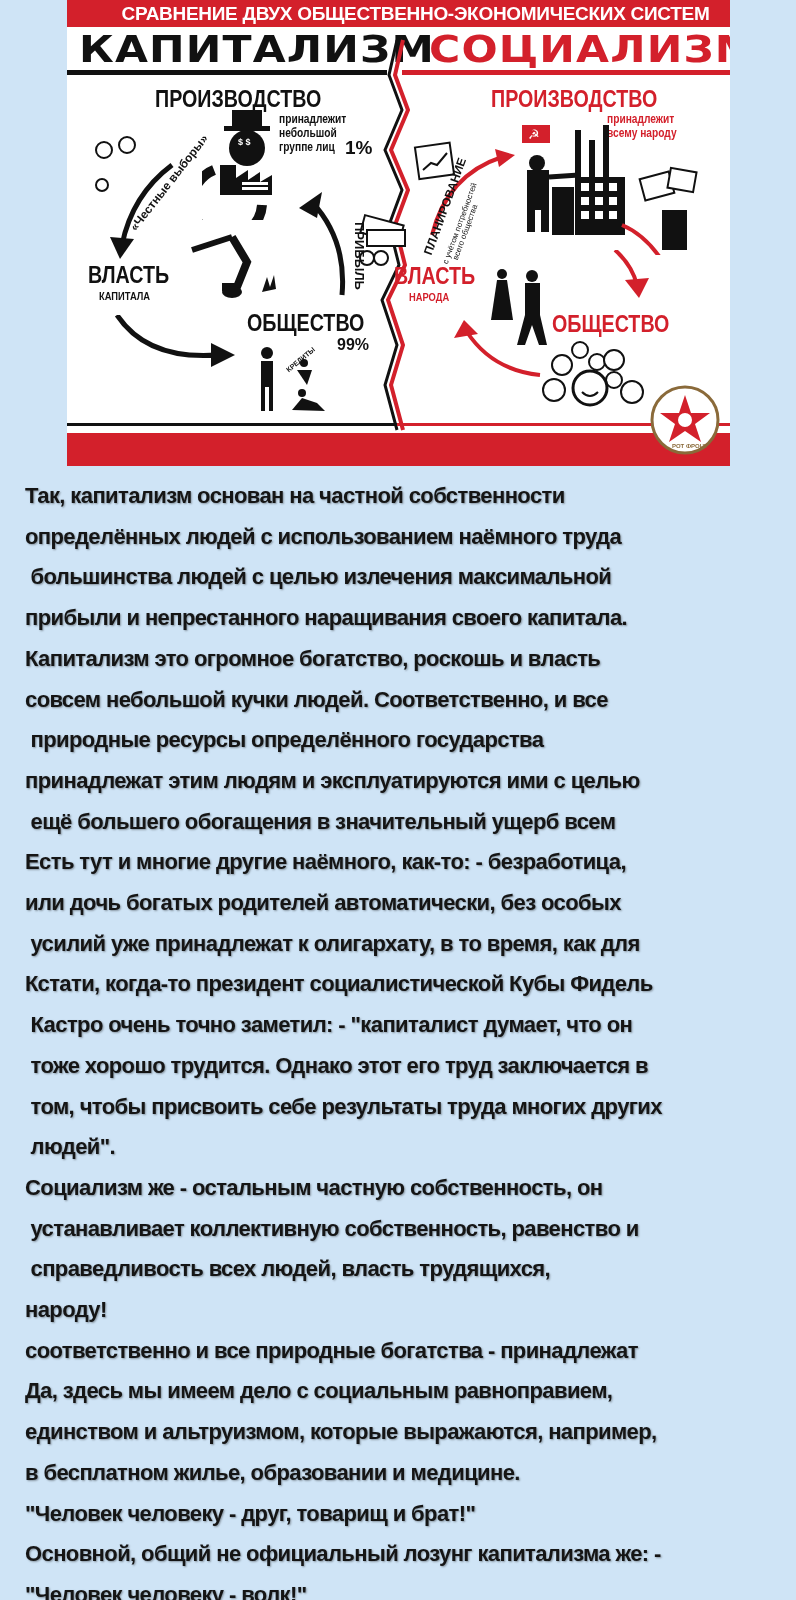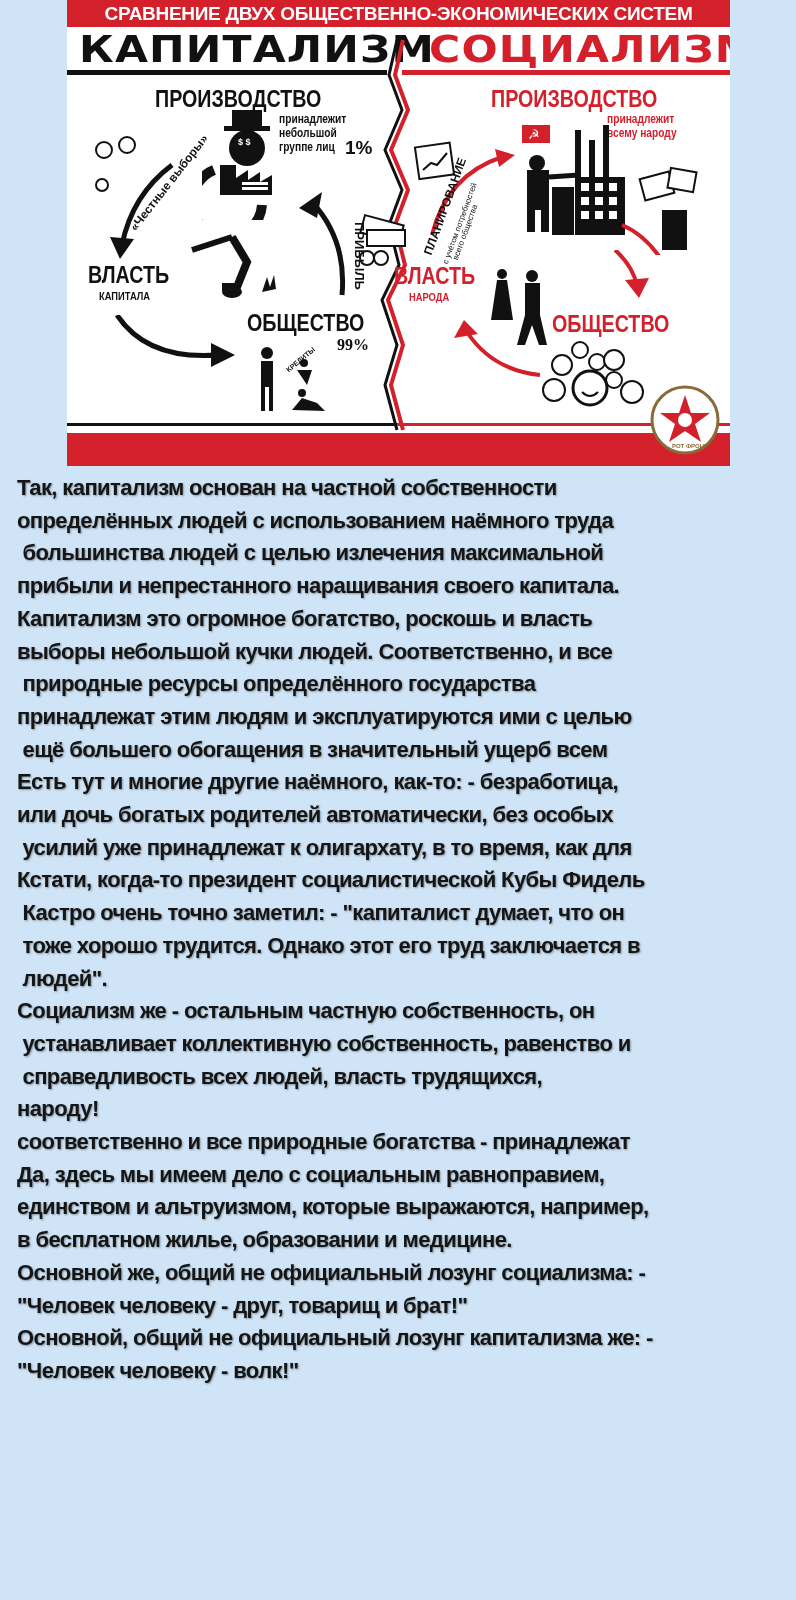--- a/index.html
+++ b/index.html
@@ -9,21 +9,21 @@
     position: relative;
     font-family: "Liberation Sans", sans-serif;
   }
   .poster {
     position: absolute; left: 67px; top: 0; width: 663px; height: 466px;
     background: #ffffff; overflow: hidden;
   }
   .banner {
     position: absolute; left: 0; top: 0; width: 100%; height: 27px;
     background: #d3202b; color: #fff; text-align: center;
-    font-weight: bold; font-size: 19px; line-height: 27px; letter-spacing: -0.3px;
+    font-weight: bold; font-size: 19px; line-height: 27px; letter-spacing: -0.3px; padding-left: 17px;
   }
   .title-left, .title-right {
     position: absolute; top: 30px; font-weight: bold; font-size: 37px;
     letter-spacing: 1px; line-height: 40px; transform: scaleX(1.15); transform-origin: left;
     font-family: "DejaVu Sans", sans-serif;
   }
   .title-left { left: 12px; color: #111; }
   .title-right { left: 362px; color: #d3202b; }
   .rule-left { position: absolute; left: 0; top: 70px; width: 320px; height: 5px; background: #111; }
   .rule-right { position: absolute; left: 335px; top: 70px; width: 328px; height: 5px; background: #d3202b; }
@@ -39,21 +39,21 @@
   .bottom-rule-black { position: absolute; left: 0; top: 423px; width: 330px; height: 3px; background: #111; }
   .bottom-rule-red { position: absolute; left: 330px; top: 423px; width: 333px; height: 3px; background: #d3202b; }
   .bottom-band { position: absolute; left: 0; top: 433px; width: 663px; height: 33px; background: #d3202b; }
   .icon { position: absolute; }
   .article {
     position: absolute; left: 17px; top: 472px; width: 775px;
     font-weight: bold; font-size: 22px; line-height: 32.7px; color: #151515;
     text-shadow: 1px 1px 2px rgba(0,0,0,0.35);
     letter-spacing: -0.6px;
   }
-  .article p { margin: 0; white-space: pre; }
+  .article p { margin: 8px; white-space: pre; }
 </style>
 </head>
 <body>
 
 <div class="poster">
   <div class="banner">СРАВНЕНИЕ ДВУХ ОБЩЕСТВЕННО-ЭКОНОМИЧЕСКИХ СИСТЕМ</div>
   <div class="title-left">КАПИТАЛИЗМ</div>
   <div class="title-right">СОЦИАЛИЗМ</div>
   <div class="rule-left"></div>
   <div class="rule-right"></div>
@@ -108,21 +108,21 @@
     <ellipse cx="45" cy="60" rx="10" ry="6" fill="#111"></ellipse>
     <path d="M75,60 l5,-15 l3,10 l4,-12 l2,14 z" fill="#111"></path>
   </svg>
 
   <svg class="icon" style="left:40px; top:315px;" width="130" height="60" viewBox="0 0 130 60">
     <path d="M10,0 Q40,45 110,40" fill="none" stroke="#111" stroke-width="5"></path>
     <polygon points="104,28 128,40 104,52" fill="#111"></polygon>
   </svg>
 
   <div class="label-lg black" style="left:180px; top:310px;">ОБЩЕСТВО</div>
-  <div class="pct" style="left:270px; top:336px; font-size:16px;font-family:Liberation Serif, serif;">99%</div>
+  <div class="pct" style="left:270px; top:336px; font-size:16px;">99%</div>
 
   <svg class="icon" style="left:185px; top:345px;" width="80" height="70" viewBox="0 0 80 70">
     <circle cx="15" cy="8" r="6" fill="#111"></circle>
     <rect x="9" y="16" width="12" height="26" fill="#111"></rect>
     <rect x="9" y="42" width="4" height="24" fill="#111"></rect>
       <rect x="17" y="42" width="4" height="24" fill="#111"></rect>
     <circle cx="52" cy="18" r="4" fill="#111"></circle>
     <path d="M45,25 l15,0 l-5,15 z" fill="#111"></path>
     <circle cx="50" cy="48" r="4" fill="#111"></circle>
     <path d="M40,65 l10,-12 l15,5 l8,8 z" fill="#111"></path>
@@ -219,36 +219,36 @@
     <text x="22" y="63" font-size="6" font-weight="bold" fill="#8a6a3a">РОТ ФРОНТ</text>
   </svg>
 </div>
 
 <div class="article">
   <p>Так, капитализм основан на частной собственности</p>
   <p>определённых людей с использованием наёмного труда</p>
   <p> большинства людей с целью излечения максимальной</p>
   <p>прибыли и непрестанного наращивания своего капитала.</p>
   <p>Капитализм это огромное богатство, роскошь и власть</p>
-  <p>выборы небольшой кучки людей. Соответственно, и все</p>
+  <p>совсем небольшой кучки людей. Соответственно, и все</p>
   <p> природные ресурсы определённого государства</p>
   <p>принадлежат этим людям и эксплуатируются ими с целью</p>
   <p> ещё большего обогащения в значительный ущерб всем</p>
   <p>Есть тут и многие другие наёмного, как-то: - безработица,</p>
   <p>или дочь богатых родителей автоматически, без особых</p>
   <p> усилий уже принадлежат к олигархату, в то время, как для</p>
   <p>Кстати, когда-то президент социалистической Кубы Фидель</p>
   <p> Кастро очень точно заметил: - "капиталист думает, что он</p>
   <p> тоже хорошо трудится. Однако этот его труд заключается в</p>
+  <p> том, чтобы присвоить себе результаты труда многих других</p>
   <p> людей".</p>
   <p>Социализм же - остальным частную собственность, он</p>
   <p> устанавливает коллективную собственность, равенство и</p>
   <p> справедливость всех людей, власть трудящихся,</p>
   <p>народу!</p>
   <p>соответственно и все природные богатства - принадлежат</p>
   <p>Да, здесь мы имеем дело с социальным равноправием,</p>
   <p>единством и альтруизмом, которые выражаются, например,</p>
   <p>в бесплатном жилье, образовании и медицине.</p>
-  <p>Основной же, общий не официальный лозунг социализма: -</p>
   <p>"Человек человеку - друг, товарищ и брат!"</p>
   <p>Основной, общий не официальный лозунг капитализма же: -</p>
   <p>"Человек человеку - волк!"</p>
 </div>
 
 </body></html>

